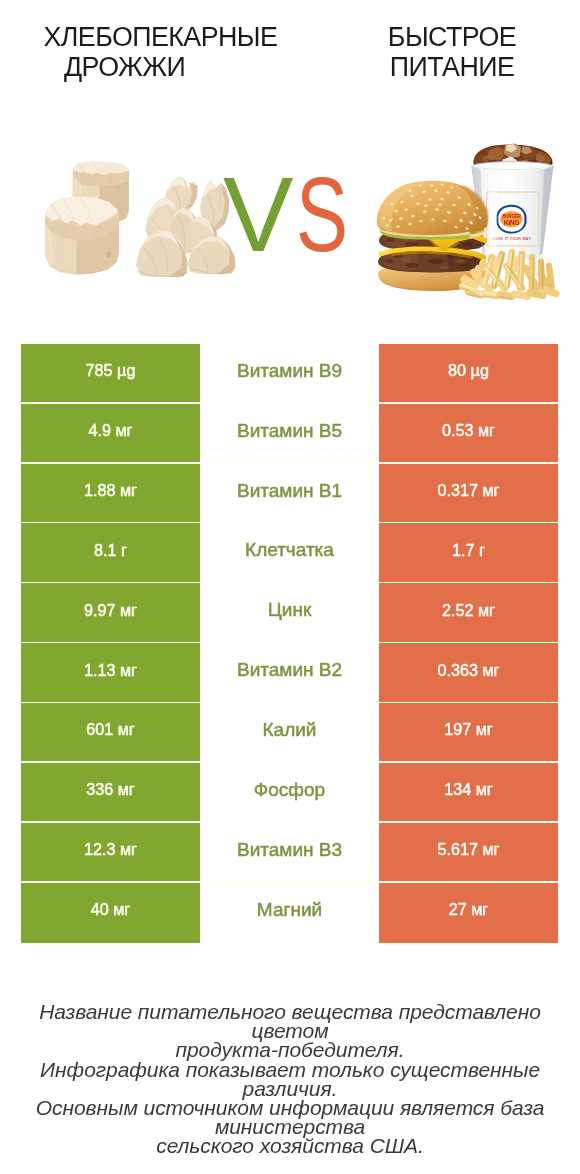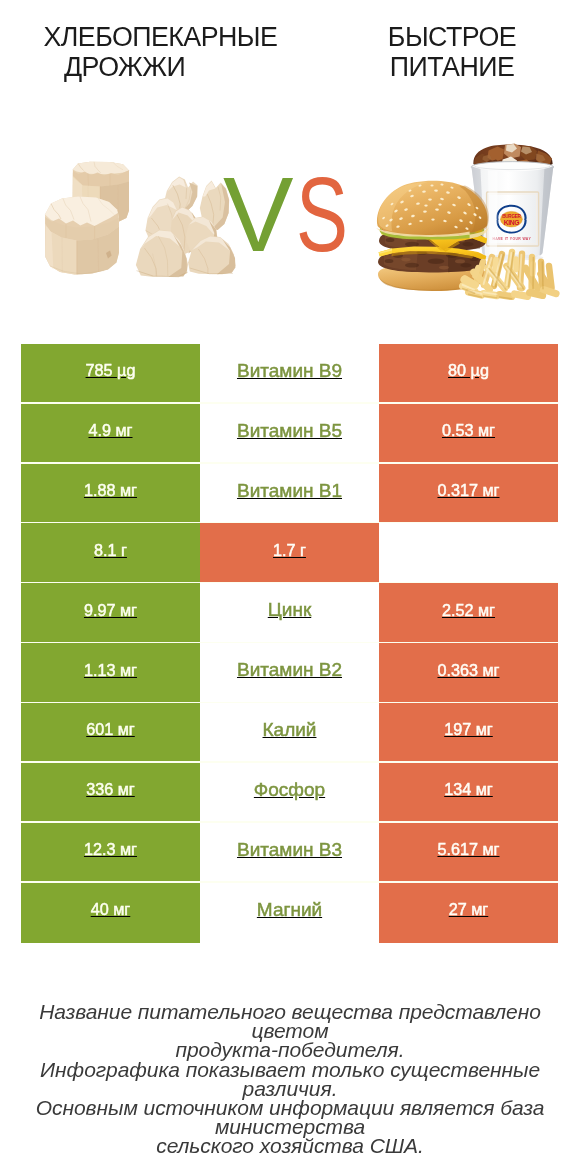--- a/index.html
+++ b/index.html
@@ -8,21 +8,21 @@
        -webkit-font-smoothing:antialiased;}
   .page{position:relative;width:580px;height:1174px;background:#fff;padding-left:18px;}
   .titles{position:absolute;left:0;top:0;width:580px;height:100px;}
   .title{position:absolute;top:23px;font-size:26.8px;line-height:29.8px;color:#1b1b1b;font-weight:400;letter-spacing:-0.55px;white-space:nowrap;}
   .title-left{left:0;width:320px;text-align:left;}
   .title-left > div:first-child{padding-left:43.5px;}
   .title-left > div:last-child{padding-left:64px;}
   .title-right{left:320px;width:260px;text-align:center;padding-left:2px;}
   .hero{position:absolute;left:0;top:130px;width:580px;height:180px;}
   .vs{position:absolute;left:221px;top:24px;width:145px;height:105px;}
-  .table{position:absolute;left:21px;top:343.8px;width:537px;text-decoration:underline;}
+  .table{position:absolute;left:21px;top:343.8px;width:537px;}
   .row{display:flex;height:59.9px;position:relative;}
   .cell{flex:0 0 179px;display:flex;align-items:center;justify-content:center;font-size:16.2px;letter-spacing:0px;line-height:1;padding-bottom:7px;box-sizing:border-box;}
   .c-left{background:#82a730;color:#fdfff0;font-weight:400;-webkit-text-stroke:0.5px #fdfff0;}
   .c-mid{background:#ffffff;color:#7d9540;font-weight:400;-webkit-text-stroke:0.5px #7d9540;font-size:19px;}
   .c-right{background:#e26e4a;color:#fffdf6;font-weight:400;-webkit-text-stroke:0.5px #fffdf6;}
   .sep{position:absolute;left:0;right:0;bottom:0;height:1.6px;background:#fdfff0;}
   .footer{position:absolute;left:0;top:1002px;width:580px;text-align:center;font-size:21px;line-height:19.2px;color:#3a3a3a;letter-spacing:-0.05px;font-style:italic;}
 </style>
 </head>
 <body>
@@ -520,20 +520,21 @@
         <div class="sep"></div>
       </div>
       <div class="row">
         <div class="cell c-left">1.88 мг</div>
         <div class="cell c-mid">Витамин B1</div>
         <div class="cell c-right">0.317 мг</div>
         <div class="sep"></div>
       </div>
       <div class="row">
         <div class="cell c-left">8.1 г</div>
+        <div class="cell c-mid">Клетчатка</div>
         <div class="cell c-right">1.7 г</div>
         <div class="sep"></div>
       </div>
       <div class="row">
         <div class="cell c-left">9.97 мг</div>
         <div class="cell c-mid">Цинк</div>
         <div class="cell c-right">2.52 мг</div>
         <div class="sep"></div>
       </div>
       <div class="row">

